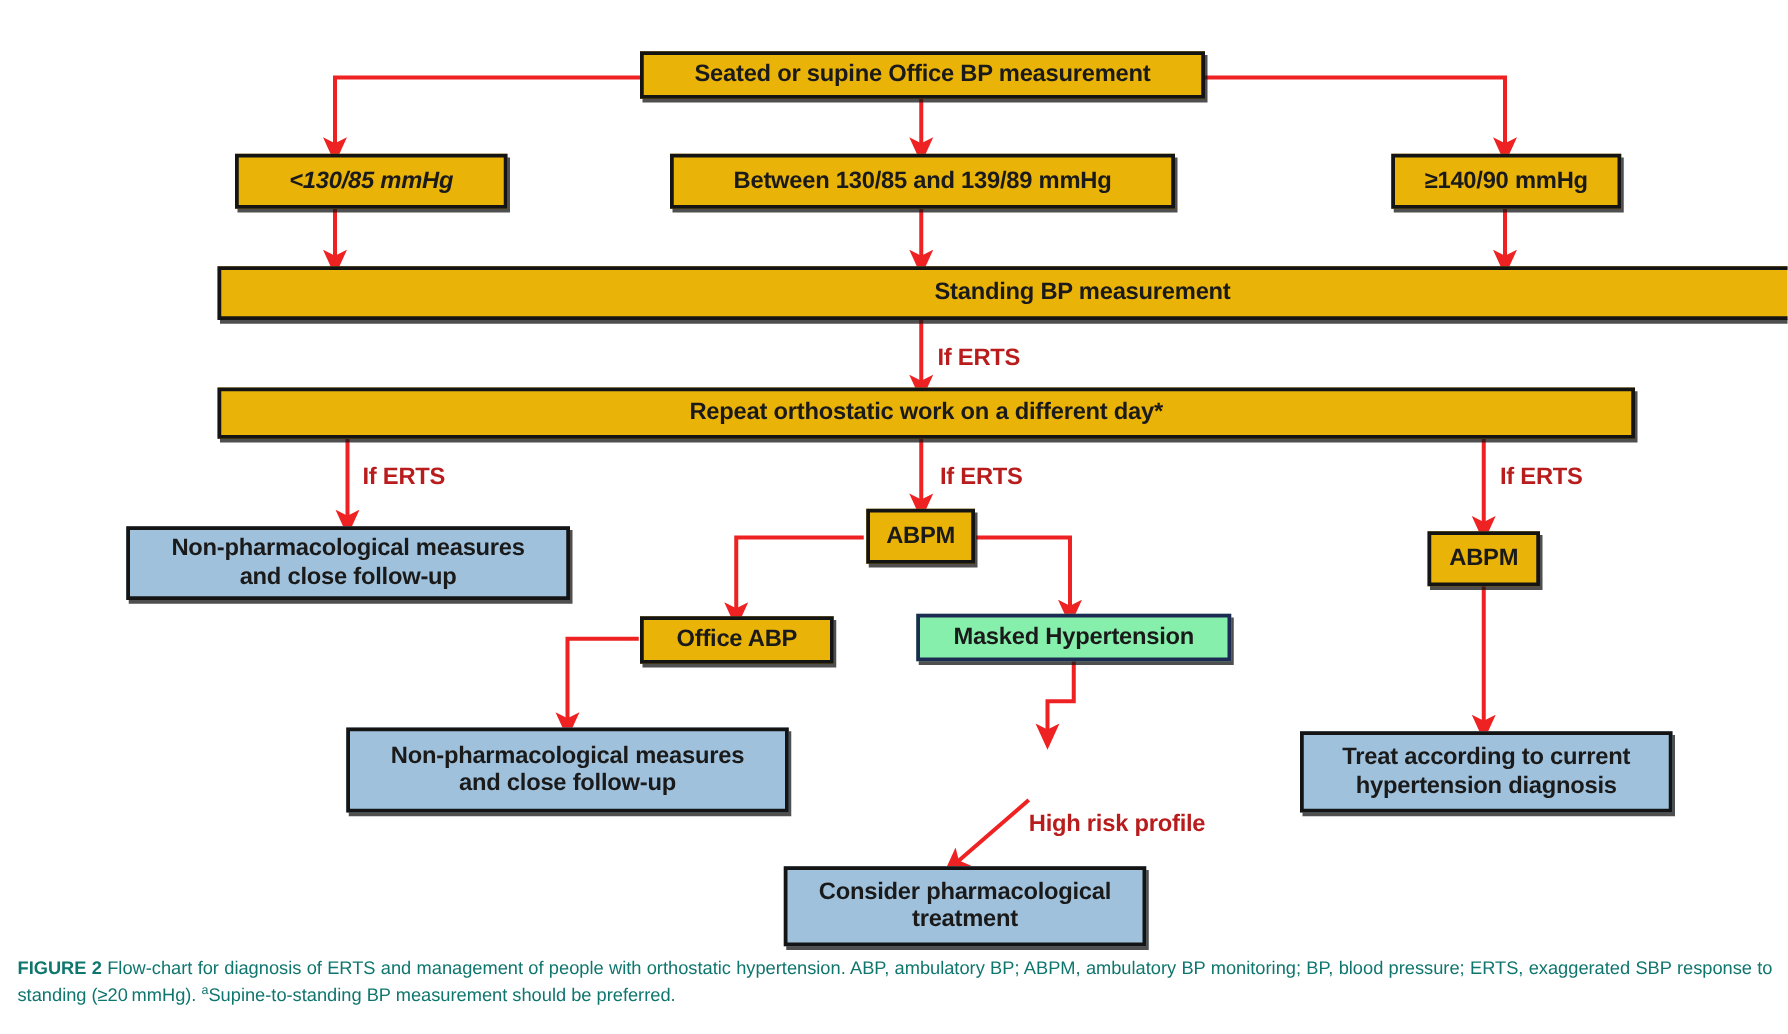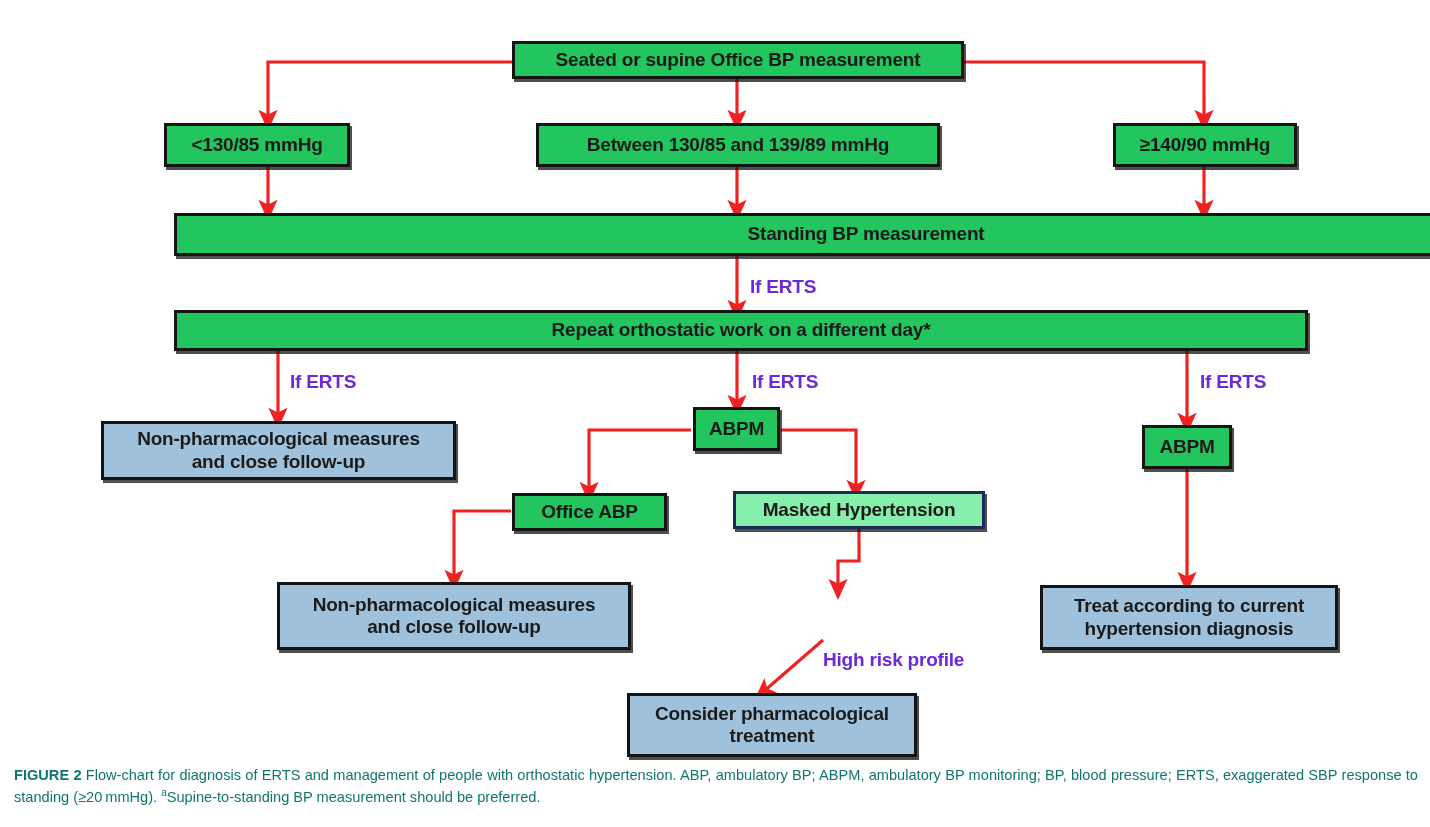--- a/index.html
+++ b/index.html
@@ -18,30 +18,30 @@
     box-sizing:border-box;
     display:flex;align-items:center;justify-content:center;
     text-align:center;
     font-weight:bold;
     font-size:19px;
     line-height:1.18;
     letter-spacing:-0.2px;
     padding:2px 8px;
     box-shadow:2px 3px 0 rgba(20,20,20,0.75);
   }
-  .node.green{background:#22c55e;border:3px solid #141414;}
+  .node.green{background:#eab308;border:3px solid #141414;}
   .node.blue{background:#9fc1dc;border:3px solid #141414;}
   .node.green-navy{background:#86efac;border:3px solid #1d2a52;}
 
   .edge-label{
     position:absolute;
     font-weight:bold;
     font-size:19px;
     letter-spacing:-0.2px;
-    color:#6d28d9;
+    color:#b91c1c;
     white-space:nowrap;
   }
 
   #caption{
     position:absolute;
     left:14px;top:765px;width:1404px;
     font-size:14.6px;
     line-height:1.42;
     color:#0f766e;
     text-align:justify;
@@ -93,21 +93,21 @@
       <path d="M823,640 L763,692"></path>
 
       <path d="M1187,468 L1187,582"></path>
     </g>
   </svg>
 
   <div class="node green" style="left:512px;top:41px;width:452px;height:38px;">
     <span>Seated or supine Office BP measurement</span>
   </div>
 
-  <div class="node green" style="left:164px;top:123px;width:186px;height:44px;">
+  <div class="node green" style="left:188px;top:123px;width:218px;height:44px;font-style:italic;">
     <span>&lt;130/85 mmHg</span>
   </div>
 
   <div class="node green" style="left:536px;top:123px;width:404px;height:44px;">
     <span>Between 130/85 and 139/89 mmHg</span>
   </div>
 
   <div class="node green" style="left:1113px;top:123px;width:184px;height:44px;">
     <span>≥140/90 mmHg</span>
   </div>

